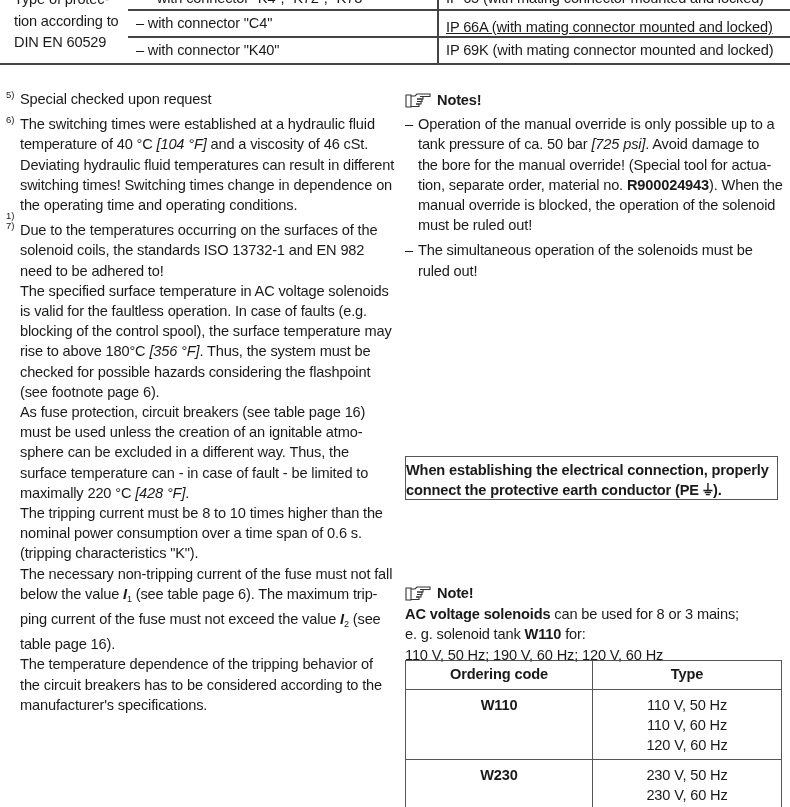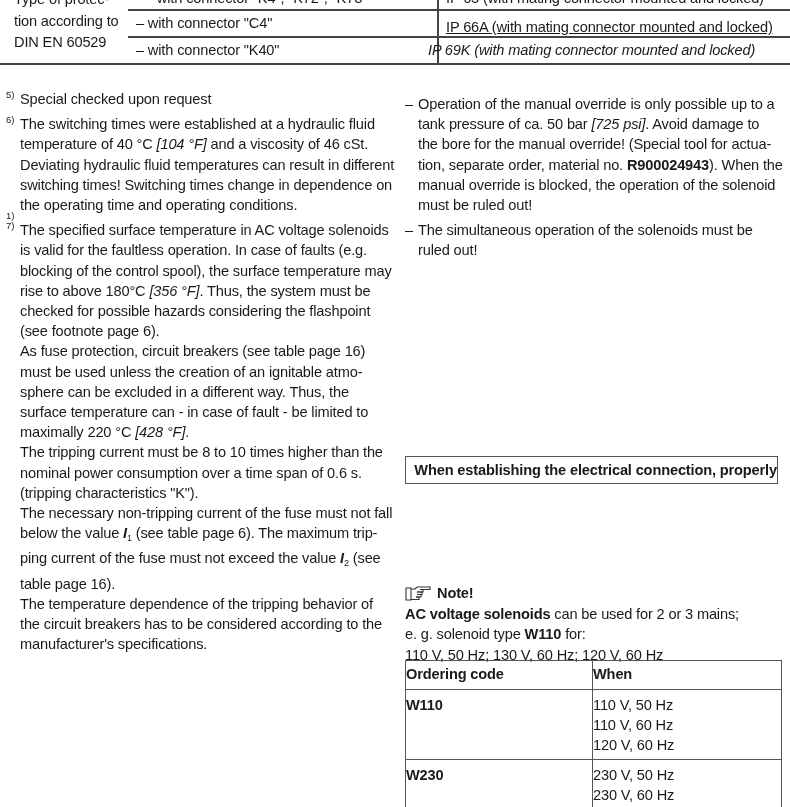--- a/index.html
+++ b/index.html
@@ -22,26 +22,26 @@
   .sub { font-size:9px; vertical-align:-3px; font-style:normal; }
   .isym { font-weight:bold; font-style:italic; }
   sup.inl { font-size:9.5px; vertical-align:5px; line-height:0; }
   
   .right { left:405px; width:378px; }
   .note-head { font-weight:bold; display:flex; align-items:center; gap:6px; }
   .hand { display:inline-block; width:26px; height:16px; }
   .dash-item { position:relative; padding-left:13px; margin:0; }
   .dash-item .d { position:absolute; left:0; top:0; }
   .dash-item + .dash-item { margin-top:5px; }
-  .pe-box { position:absolute; left:405px; top:456px; width:373px; height:28px;
-            border:1.5px solid #555; text-align:right; font-weight:bold;
+  .pe-box { position:absolute; left:405px; top:456px; width:373px; height:44px;
+            border:1.5px solid #555; text-align:left; font-weight:bold;
             line-height:20px; padding-top:3px; box-sizing:border-box; }
   .mains-table { position:absolute; left:405px; top:660px; width:377px;
                  border-collapse:collapse; font-size:14.6px; line-height:20px; }
-  .mains-table th, .mains-table td { border:1.5px solid #555; text-align:left; vertical-align:top; }
+  .mains-table th, .mains-table td { border:1.5px solid #555; text-align:center; vertical-align:top; }
   .mains-table th { font-weight:bold; height:25px; padding:3px 0 0 0; }
   .mains-table td { padding:5px 0 4px 0; }
   .mains-table td.code { font-weight:bold; width:186px; }
   .mains-table td.mains div { line-height:20px; }
 </style>
 </head>
 <body>
 
 <div class="abs tt-label">
   <div>Type of protec-</div>
@@ -51,78 +51,93 @@
 <div class="tt-hline" style="left:128px; top:9px; width:662px;"></div>
 <div class="tt-hline" style="left:128px; top:36px; width:662px;"></div>
 <div class="tt-hline" style="left:0px; top:63px; width:790px;"></div>
 <div class="tt-vline" style="left:437px; top:0px; height:64px;"></div>
 
 <div class="tt-cell" style="left:145px; top:-12px;">– with connector "K4", "K72", "K73"</div>
 <div class="tt-cell" style="left:446px; top:-12px;">IP 65 (with mating connector mounted and locked)</div>
 <div class="tt-cell" style="left:136px; top:13px;">– with connector "C4"</div>
 <div class="tt-cell" style="left:446px; top:17px;text-decoration:underline;">IP 66A (with mating connector mounted and locked)</div>
 <div class="tt-cell" style="left:136px; top:40px;">– with connector "K40"</div>
-<div class="tt-cell" style="left:428px; top:40px;font-style:italic;">IP 69K (with mating connector mounted and locked)</div>
+<div class="tt-cell" style="left:446px; top:40px;">IP 69K (with mating connector mounted and locked)</div>
 
 <div class="abs left">
   <div class="fn">
     <sup>5)</sup>
     <p class="p">Special checked upon request</p>
   </div>
   <div class="fn">
     <sup>6)</sup>
     <p class="p"><span>The switching times were established at a hydraulic fluid temperature of 40 °C </span><i>[104 °F]</i><span> and a viscosity of 46 cSt. Deviating hydraulic fluid temperatures can result in different switching times! Switching times change in dependence on the operating time and operating conditions.</span></p>
   </div>
   <div class="fn">
     <sup>7)</sup>
+    <p class="p">Due to the temperatures occurring on the surfaces of the solenoid coils, the standards ISO 13732-1 and EN 982 need to be adhered to!</p>
     <p class="p"><span>The specified surface temperature in AC voltage solenoids is valid for the faultless operation. In case of faults (e.g. blocking of the control spool), the surface temperature may rise to above 180°C </span><i>[356 °F]</i><span>. Thus, the system must be checked for possible hazards considering the flashpoint (see footnote </span><sup class="inl">1)</sup><span> page 6).</span></p>
     <p class="p"><span>As fuse protection, circuit breakers (see table page 16) must be used unless the creation of an ignitable atmo-sphere can be excluded in a different way. Thus, the surface temperature can - in case of fault - be limited to maximally 220 °C </span><i>[428 °F]</i><span>.</span></p>
     <p class="p">The tripping current must be 8 to 10 times higher than the nominal power consumption over a time span of 0.6 s. (tripping characteristics "K").</p>
     <p class="p"><span>The necessary non-tripping current of the fuse must not fall below the value </span><span class="isym">I</span><span class="sub">1</span><span> (see table page 6). The maximum trip-ping current of the fuse must not exceed the value </span><span class="isym">I</span><span class="sub">2</span><span> (see table page 16).</span></p>
     <p class="p">The temperature dependence of the tripping behavior of the circuit breakers has to be considered according to the manufacturer's specifications.</p>
   </div>
 </div>
 
 <div class="abs right" style="top:90px;">
+  <div class="note-head">
+    <svg class="hand" viewBox="0 0 26 16">
+      <g fill="none" stroke="#333" stroke-width="1.1">
+        <path d="M1 3 L6 3 L6 15 L1 15 Z"></path>
+        <path d="M6 4 L10 4 L12 2 L25 2 L25 4.5 L15 4.5"></path>
+        <path d="M15 4.5 L18 4.5 L18 7 L12 7"></path>
+        <path d="M12 7 L17 7 L17 9.5 L12 9.5"></path>
+        <path d="M12 9.5 L16 9.5 L16 12 L11 12"></path>
+        <path d="M11 12 L14 12 L14 14.5 L6 14.5"></path>
+      </g>
+    </svg>
+    <span>Notes!</span>
+  </div>
   <div style="margin-top:4px;">
     <p class="dash-item"><span class="d">–</span><span>Operation of the manual override is only possible up to a tank pressure of ca. 50 bar </span><i>[725 psi]</i><span>. Avoid damage to the bore for the manual override! (Special tool for actua-tion, separate order, material no. </span><b>R900024943</b><span>). When the manual override is blocked, the operation of the solenoid must be ruled out!</span></p>
     <p class="dash-item"><span class="d">–</span><span>The simultaneous operation of the solenoids must be ruled out!</span></p>
   </div>
 </div>
 
 <div class="pe-box">
   <div>When establishing the electrical connection, properly</div>
+  <div><span>connect the protective earth conductor (PE </span><span>⏚</span><span>).</span></div>
 </div>
 
 <div class="abs right" style="top:583px;">
   <div class="note-head">
     <svg class="hand" viewBox="0 0 26 16">
       <g fill="none" stroke="#333" stroke-width="1.1">
         <path d="M1 3 L6 3 L6 15 L1 15 Z"></path>
         <path d="M6 4 L10 4 L12 2 L25 2 L25 4.5 L15 4.5"></path>
         <path d="M15 4.5 L18 4.5 L18 7 L12 7"></path>
         <path d="M12 7 L17 7 L17 9.5 L12 9.5"></path>
         <path d="M12 9.5 L16 9.5 L16 12 L11 12"></path>
         <path d="M11 12 L14 12 L14 14.5 L6 14.5"></path>
       </g>
     </svg>
     <span>Note!</span>
   </div>
   <div style="margin-top:1px;">
-    <div><b>AC voltage solenoids</b><span> can be used for 2 or 3 mains;</span></div>
-    <div><span>e. g. solenoid type </span><b>W110</b><span> for:</span></div>
-    <div>110 V, 50 Hz; 130 V, 60 Hz; 120 V, 60 Hz</div>
+    <div><b>AC voltage solenoids</b><span> can be used for 8 or 3 mains;</span></div>
+    <div><span>e. g. solenoid tank </span><b>W110</b><span> for:</span></div>
+    <div>110 V, 50 Hz; 190 V, 60 Hz; 120 V, 60 Hz</div>
   </div>
 </div>
 
 <table class="mains-table">
   <thead>
     <tr>
       <th>Ordering code</th>
-      <th>When</th>
+      <th>Type</th>
     </tr>
   </thead>
   <tbody>
     <tr>
       <td class="code">W110</td>
       <td class="mains">
         <div>110 V, 50 Hz</div>
         <div>110 V, 60 Hz</div>
         <div>120 V, 60 Hz</div>
       </td>

